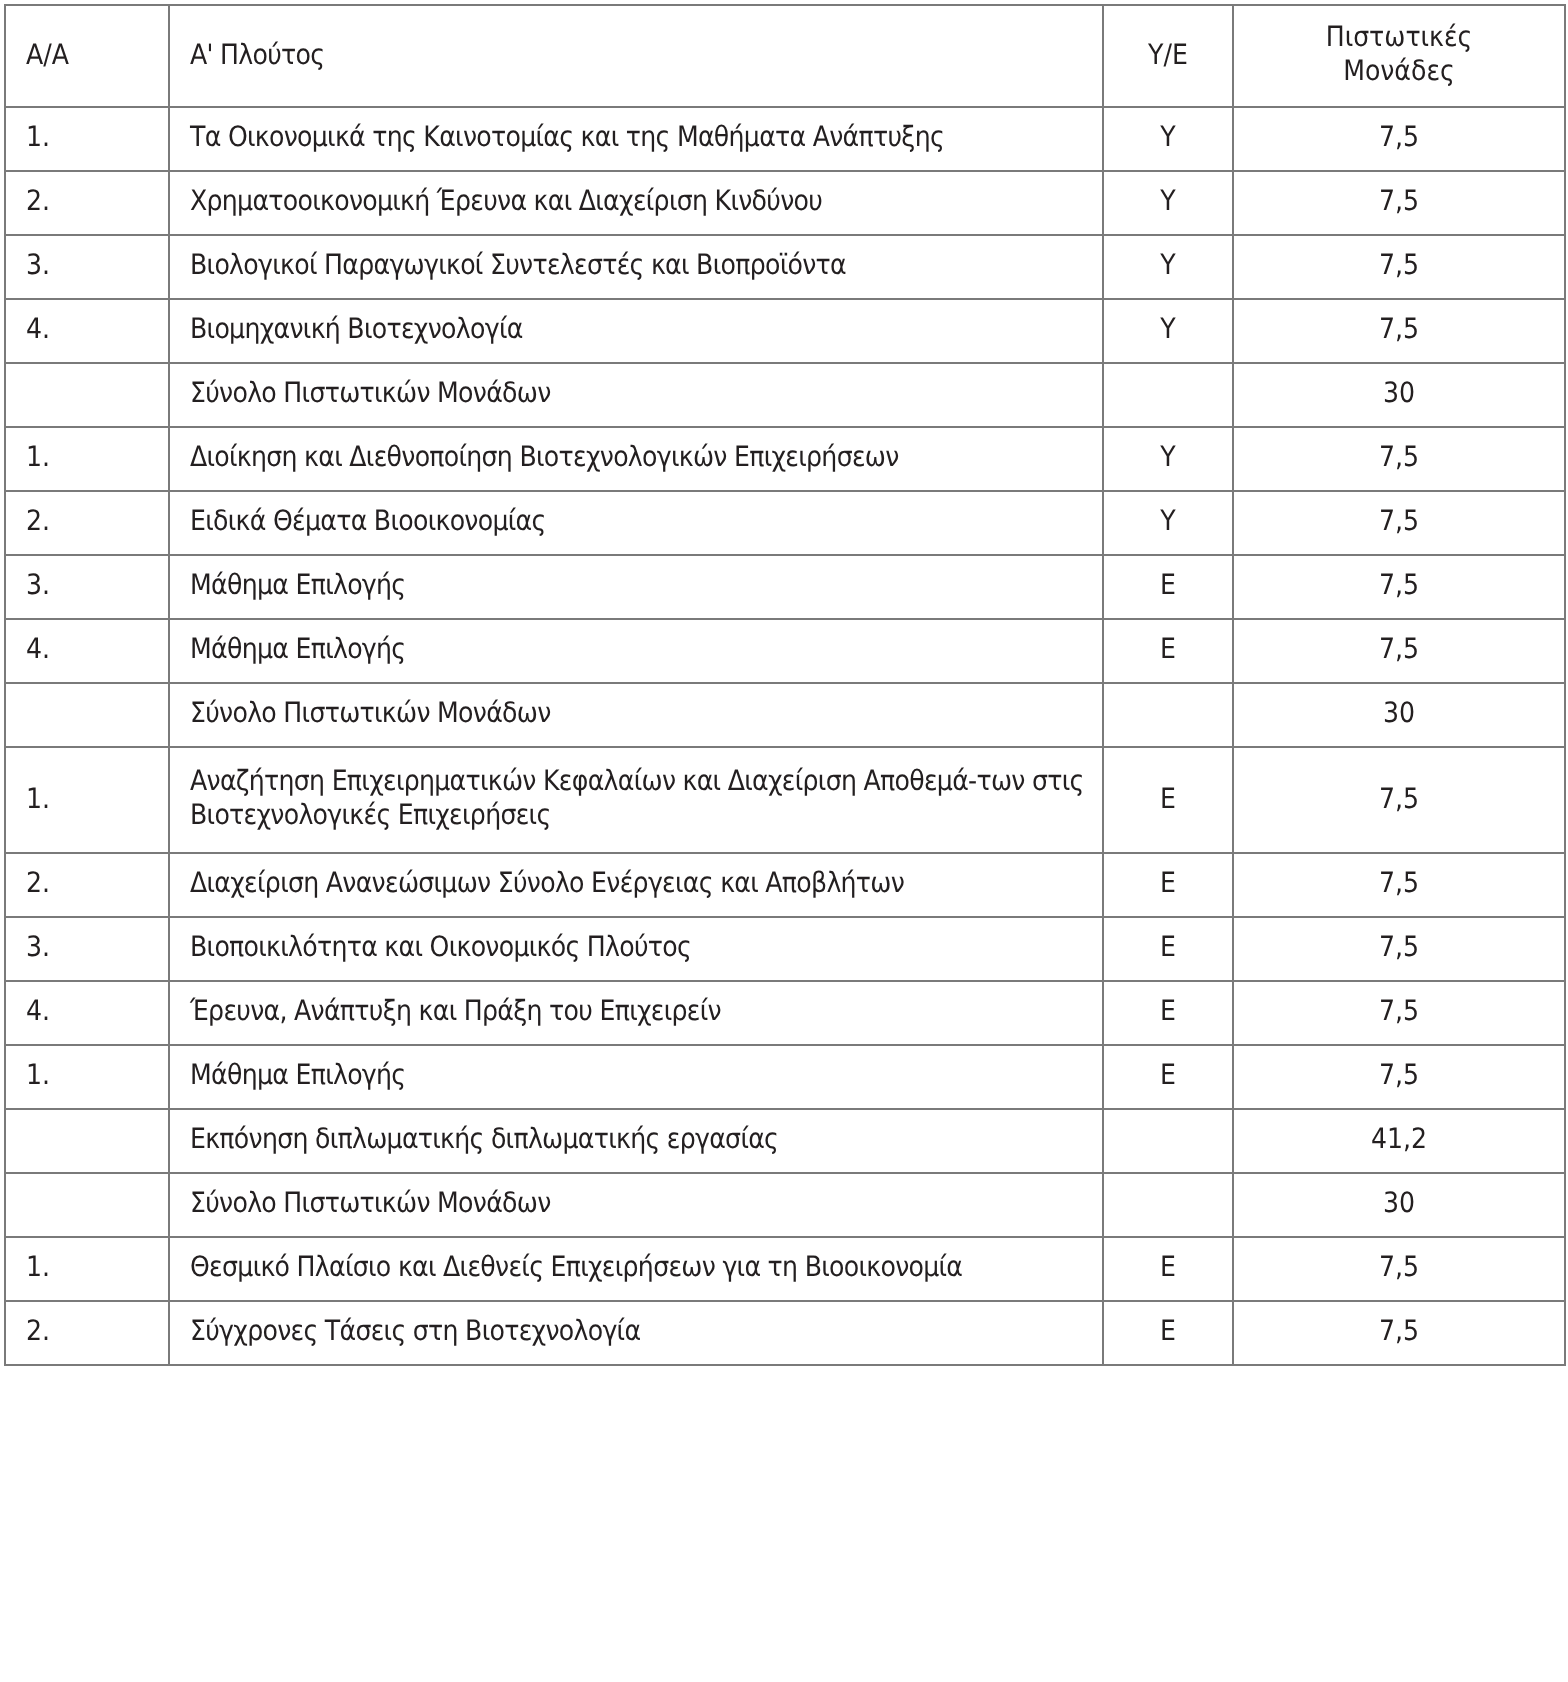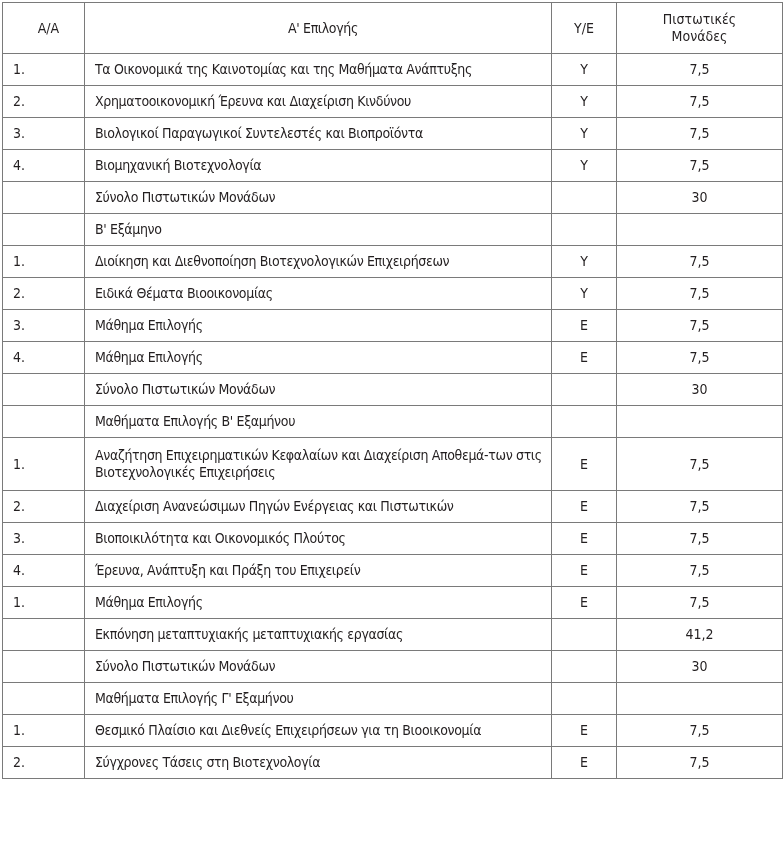--- a/index.html
+++ b/index.html
@@ -15,21 +15,21 @@
   }
   table.curriculum td, table.curriculum th {
     border: 1px solid #7a7a7a;
     height: 31px;
     padding: 0 0 0 10px;
     font-weight: normal;
     vertical-align: middle;
     line-height: 17px;
     white-space: nowrap;
   }
-  table.curriculum th { height: 50px; text-align: center; }
+  table.curriculum th { height: 50px; text-align: left; }
   col.c-aa { width: 82px; }
   col.c-title { width: 467px; }
   col.c-type { width: 65px; }
   col.c-cr { width: 166px; }
   .center { text-align: center !important; padding-left: 0 !important; }
   .title { letter-spacing: -0.35px; }
   tr.tall td { height: 52px; white-space: normal; }
 </style>
 </head>
 <body>
@@ -37,21 +37,21 @@
 <table class="curriculum">
   <colgroup>
     <col class="c-aa">
       <col class="c-title">
       <col class="c-type">
       <col class="c-cr">
   </colgroup>
   <thead>
     <tr>
       <th>Α/Α</th>
-      <th class="title">Α' Επιλογής</th>
+      <th class="title">Α' Πλούτος</th>
       <th class="center">Υ/Ε</th>
       <th class="center"><span style="display:inline-block;width:90px;white-space:normal;">Πιστωτικές Μονάδες</span></th>
     </tr>
   </thead>
   <tbody id="tbody">
       <tr>
         <td>1.</td>
         <td class="title">Τα Οικονομικά της Καινοτομίας και της Μαθήματα Ανάπτυξης</td>
         <td class="center">Υ</td>
         <td class="center">7,5</td>
@@ -74,26 +74,20 @@
         <td class="center">Υ</td>
         <td class="center">7,5</td>
       </tr>
       <tr>
         <td></td>
         <td class="title">Σύνολο Πιστωτικών Μονάδων</td>
         <td class="center"></td>
         <td class="center">30</td>
       </tr>
       <tr>
-        <td></td>
-        <td class="title">Β' Εξάμηνο</td>
-        <td class="center"></td>
-        <td class="center"></td>
-      </tr>
-      <tr>
         <td>1.</td>
         <td class="title">Διοίκηση και Διεθνοποίηση Βιοτεχνολογικών Επιχειρήσεων</td>
         <td class="center">Υ</td>
         <td class="center">7,5</td>
       </tr>
       <tr>
         <td>2.</td>
         <td class="title">Ειδικά Θέματα Βιοοικονομίας</td>
         <td class="center">Υ</td>
         <td class="center">7,5</td>
@@ -109,35 +103,29 @@
         <td class="title">Μάθημα Επιλογής</td>
         <td class="center">Ε</td>
         <td class="center">7,5</td>
       </tr>
       <tr>
         <td></td>
         <td class="title">Σύνολο Πιστωτικών Μονάδων</td>
         <td class="center"></td>
         <td class="center">30</td>
       </tr>
-      <tr>
-        <td></td>
-        <td class="title">Μαθήματα Επιλογής Β' Εξαμήνου</td>
-        <td class="center"></td>
-        <td class="center"></td>
-      </tr>
       <tr class="tall">
         <td>1.</td>
         <td class="title">Αναζήτηση Επιχειρηματικών Κεφαλαίων και Διαχείριση Αποθεμά-των στις Βιοτεχνολογικές Επιχειρήσεις</td>
         <td class="center">Ε</td>
         <td class="center">7,5</td>
       </tr>
       <tr>
         <td>2.</td>
-        <td class="title">Διαχείριση Ανανεώσιμων Πηγών Ενέργειας και Πιστωτικών</td>
+        <td class="title">Διαχείριση Ανανεώσιμων Σύνολο Ενέργειας και Αποβλήτων</td>
         <td class="center">Ε</td>
         <td class="center">7,5</td>
       </tr>
       <tr>
         <td>3.</td>
         <td class="title">Βιοποικιλότητα και Οικονομικός Πλούτος</td>
         <td class="center">Ε</td>
         <td class="center">7,5</td>
       </tr>
       <tr>
@@ -147,35 +135,29 @@
         <td class="center">7,5</td>
       </tr>
       <tr>
         <td>1.</td>
         <td class="title">Μάθημα Επιλογής</td>
         <td class="center">Ε</td>
         <td class="center">7,5</td>
       </tr>
       <tr>
         <td></td>
-        <td class="title">Εκπόνηση μεταπτυχιακής μεταπτυχιακής εργασίας</td>
+        <td class="title">Εκπόνηση διπλωματικής διπλωματικής εργασίας</td>
         <td class="center"></td>
         <td class="center">41,2</td>
       </tr>
       <tr>
         <td></td>
         <td class="title">Σύνολο Πιστωτικών Μονάδων</td>
         <td class="center"></td>
         <td class="center">30</td>
-      </tr>
-      <tr>
-        <td></td>
-        <td class="title">Μαθήματα Επιλογής Γ' Εξαμήνου</td>
-        <td class="center"></td>
-        <td class="center"></td>
       </tr>
       <tr>
         <td>1.</td>
         <td class="title">Θεσμικό Πλαίσιο και Διεθνείς Επιχειρήσεων για τη Βιοοικονομία</td>
         <td class="center">Ε</td>
         <td class="center">7,5</td>
       </tr>
       <tr>
         <td>2.</td>
         <td class="title">Σύγχρονες Τάσεις στη Βιοτεχνολογία</td>

